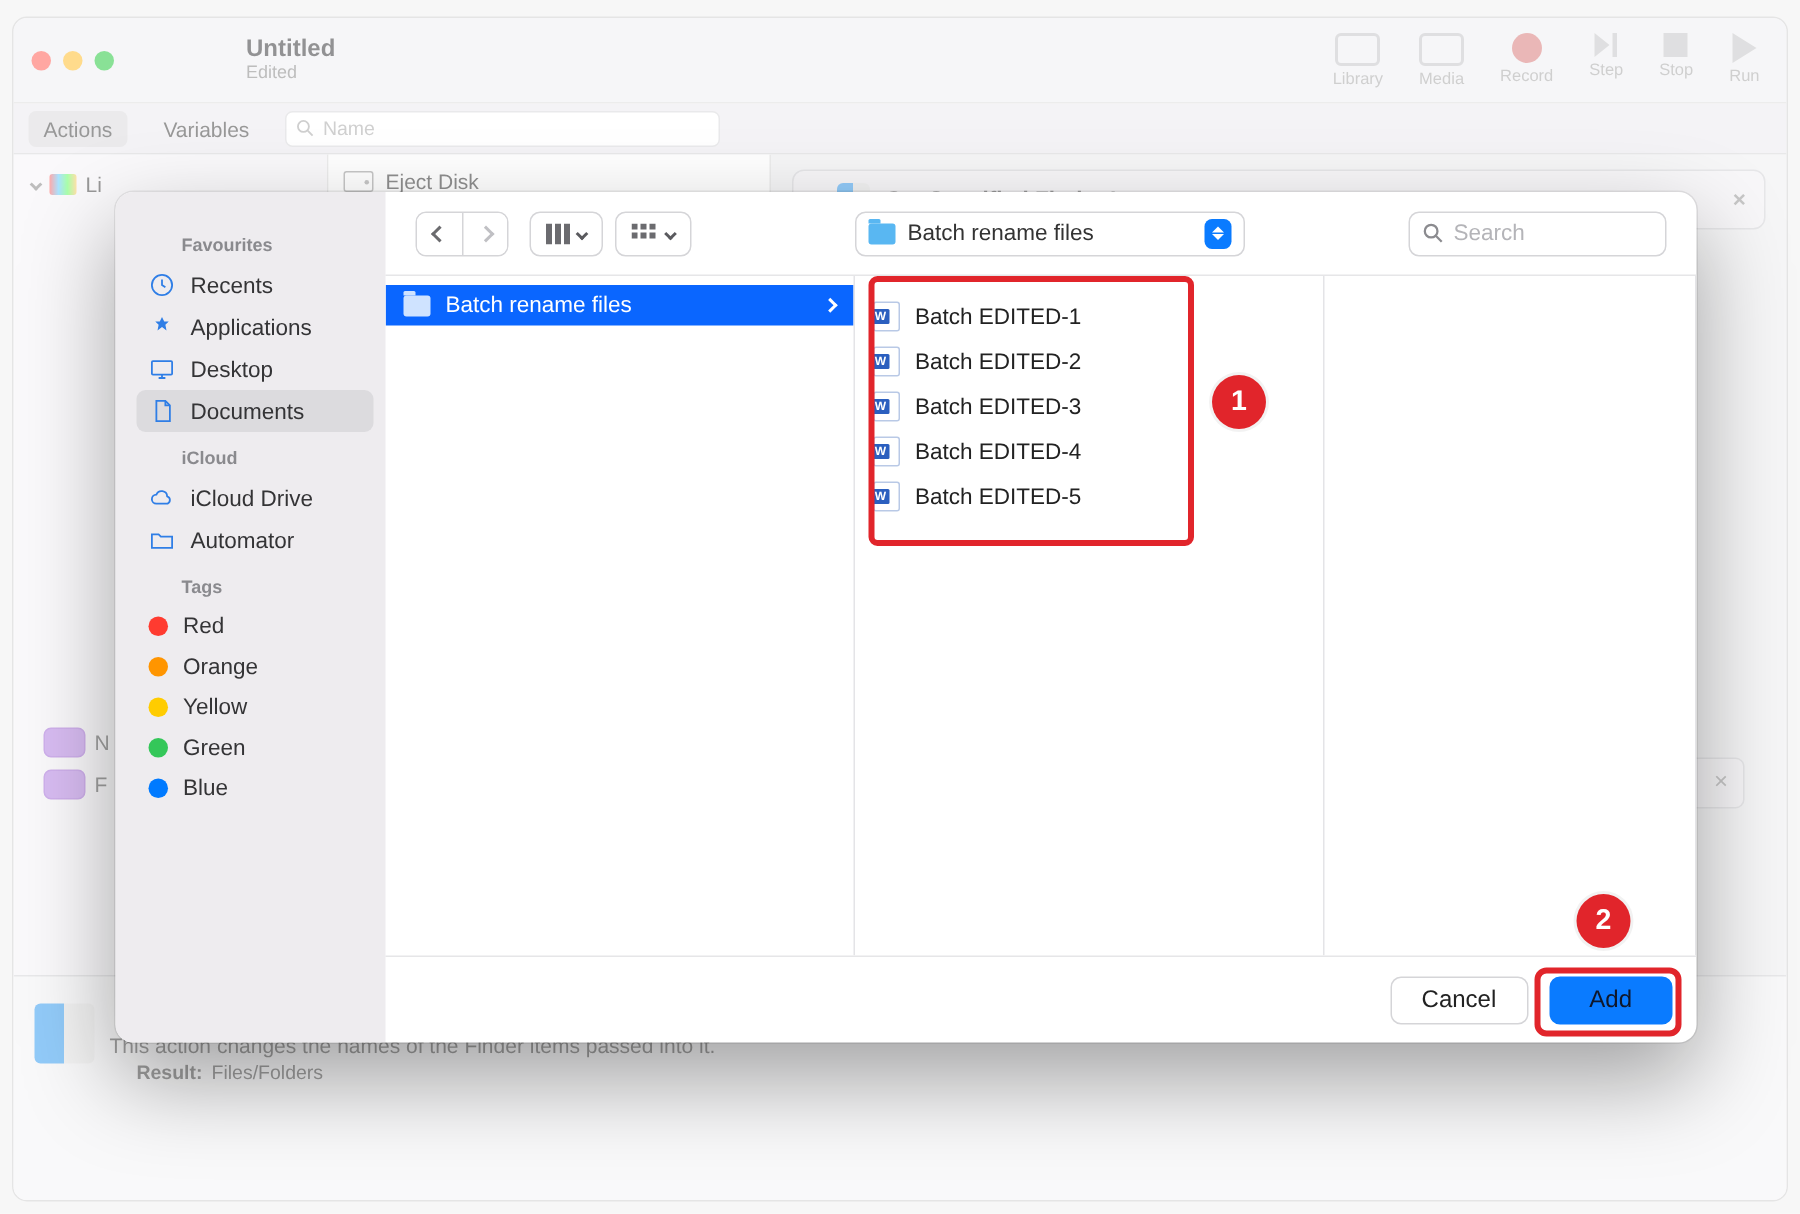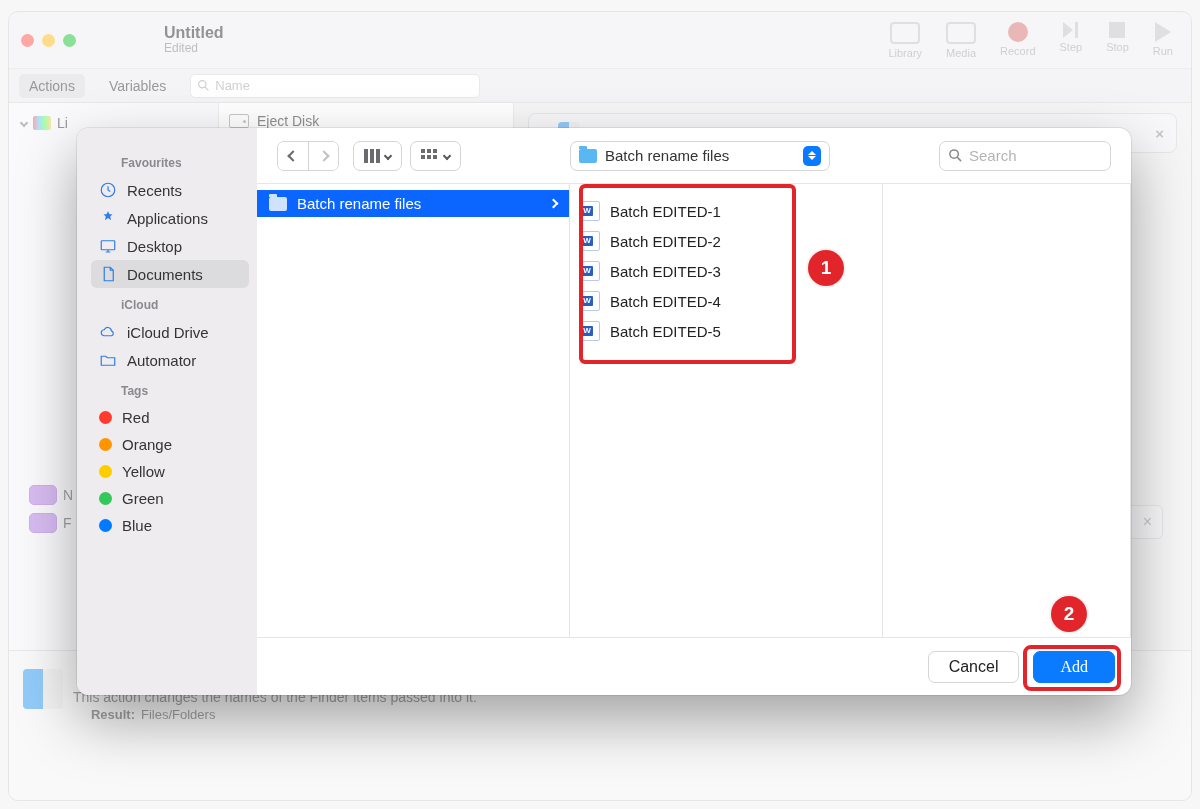--- a/index.html
+++ b/index.html
@@ -97,21 +97,21 @@
   .col .row.selected .folder { background:#cfe3ff;}
   .col .row .folder::before{content:'';position:absolute;top:-3px;left:0;width:8px;height:3px;background:inherit;border-radius:1px 1px 0 0;}
   .docicon { width:18px;height:20px;background:#fff;border:1px solid #b9c9e6;border-radius:2px;position:relative;display:flex;align-items:center;justify-content:center;}
   .docicon .w { position:absolute;left:-2px;top:4px;width:12px;height:10px;background:#2b5fbf;border-radius:1px;color:#fff;font-size:8px;line-height:10px;text-align:center;font-weight:700;}
 
   .call1 { position:absolute; border:4px solid #e1252b; border-radius:6px; left:9px; top:0px; width:217px; height:180px; z-index:5;}
   .badge { position:absolute; width:36px;height:36px;border-radius:50%;background:#e1252b;color:#fff;font-weight:700;font-size:19px;display:flex;align-items:center;justify-content:center; box-shadow:0 0 0 2px rgba(0,0,0,0.05);}
 
   .dfooter { height:58px; border-top:1px solid #e6e6e8; display:flex; align-items:center; justify-content:flex-end; padding:0 16px; gap:14px; position:relative;}
   .btn { height:32px; border-radius:7px; padding:0 20px; font-size:16px; border:1px solid #d5d5d8; background:#fff; color:#222;}
-  .btn.primary { background:#0a7bff; border-color:#0a7bff; color:#ffffff; padding:0 26px;font-family:Liberation Serif, serif;}
+  .btn.primary { background:#0a7bff; border-color:#0a7bff; color:#0f172a; padding:0 26px;}
   .primary-outline { position:absolute; border:4px solid #e1252b; border-radius:8px; right:10px; top:7px; width:98px; height:46px;}
 
   .chevron { width:8px;height:8px;border-right:2px solid currentColor;border-bottom:2px solid currentColor; display:inline-block;}
   .chev-r { transform:rotate(-45deg);} .chev-l { transform:rotate(135deg);} .chev-d { transform:rotate(45deg);}
 </style>
 </head>
 <body>
 
 <div class="bgwin">
   <div class="titlebar">

